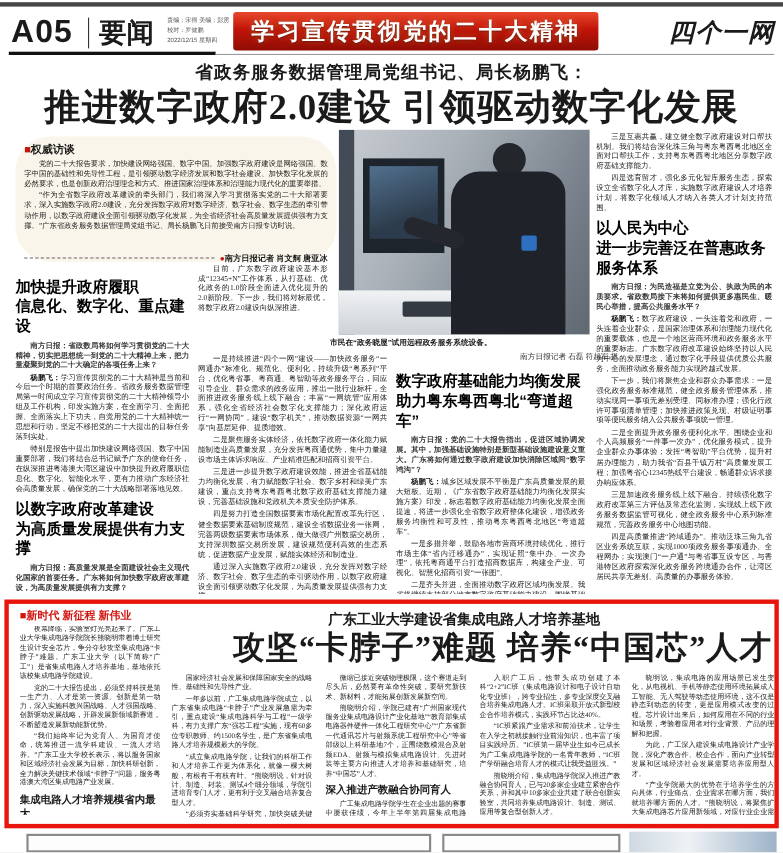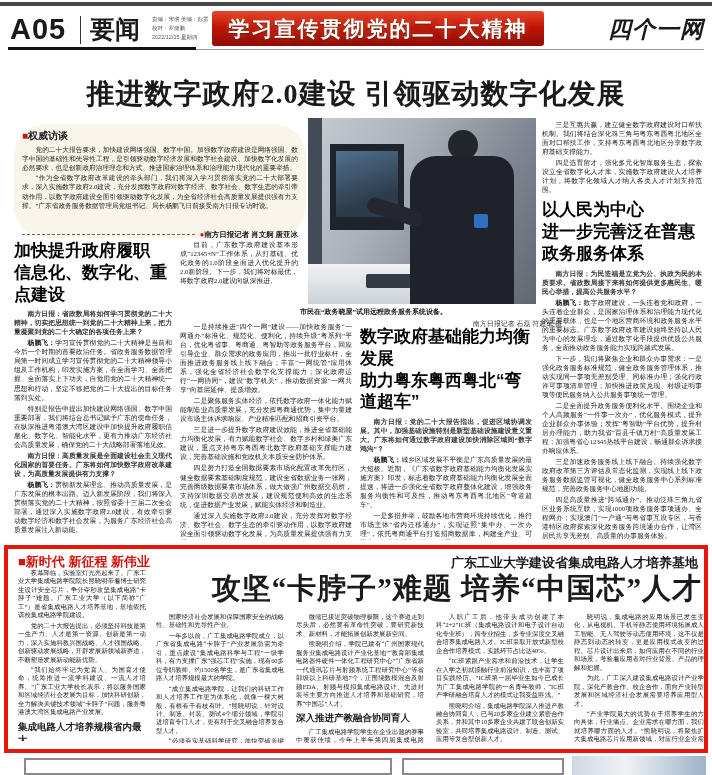--- a/index.html
+++ b/index.html
@@ -24,21 +24,21 @@
     text-align:center; line-height:35px; letter-spacing:2px;
     font-family:"Liberation Sans",sans-serif;
     text-shadow:0 1px 2px rgba(90,20,0,.85), 0 0 6px rgba(255,210,120,.35);
   }
   .masthead { right:8px; top:14px; font-size:23px; font-weight:bold; font-style:italic; letter-spacing:1px; }
   .hrule-thick { left:8px; top:47px; width:188px; height:3px; background:#111; }
   .hrule-thin  { left:196px; top:49px; width:508px; height:1px; background:#9a9a9a; }
 
   
   .kicker   { left:0; top:56px; width:712px; text-align:center; font-size:16px; font-weight:bold; letter-spacing:1px; }
-  .headline { left:0; top:75px; width:712px; text-align:center; font-size:28px; font-weight:900; letter-spacing:1px; }
+  .headline { left:0; top:75px; width:712px; text-align:center; font-size:33px; font-weight:900; letter-spacing:1px; }
 
   
   .intro { left:14px; top:124px; width:292px; height:114px; background:#faf5ea; padding:5px 8px 4px;border-radius:32px; }
   .intro .tag { font-size:10px; font-weight:bold; font-family:"Liberation Sans",sans-serif; margin-bottom:2px; }
   .intro .tag .sq { color:#c2170f; }
   .intro p { font-size:6.7px; line-height:1.36; text-align:justify; text-indent:2em; margin-bottom:1px; color:#222; }
   .introline { display:flex; align-items:center; margin-top:20px; }
   .introline .dash { flex:1; border-top:1px dashed #666; margin-right:5px; }
   .introline .byline { font-size:7.5px; font-weight:bold; white-space:nowrap; }
   .introline .dot { color:#c2170f; }
@@ -57,32 +57,32 @@
   .ph-logo   { position:absolute; right:48px; top:96px; width:14px; height:14px; background:#2f6fc0; border-radius:2px; }
   .caption-row { left:300px; top:307px; width:262px; display:flex; justify-content:space-between; font-size:7px;gap:12px; }
   .caption-row .cap { font-weight:bold; }
   .caption-row .cred { color:#333; white-space:nowrap; margin-left:6px;margin-top:12px; }
 
   
   .col { overflow:hidden; }
   .col p { font-size:6.8px; line-height:1.33; text-align:justify; text-indent:2em; margin-bottom:2px; color:#212121; }
   .col p.q { font-weight:bold; color:#3a3a3a; }
   .col p b { font-weight:bold; }
-  .subhead { font-family:"Liberation Sans",sans-serif; font-weight:bold; font-size:17px; line-height:1.28; text-indent:0; margin:5px 0 4px; color:#000; }
-  .subhead.first { margin-top:0; }
+  .subhead { font-family:"Liberation Sans",sans-serif; font-weight:bold; font-size:14px; line-height:1.28; text-indent:0; margin:5px 0 4px; color:#000; }
+  .subhead.first { margin-top:12px; }
   .col1 { left:14px;  top:240px; width:158px; height:300px; }
   .col2a{ left:180px; top:240px; width:118px; height:64px;  }
   .col2b{ left:180px; top:322px; width:172px; height:218px; }
   .col3 { left:360px; top:326px; width:172px; height:214px; }
   .col4 { left:542px; top:120px; width:160px; height:420px; }
 
   
   .redbox { left:4px; top:545px; width:704px; height:208px; border:4px solid #e8150d; background:#fff; }
-  .rb-tag { position:absolute; left:10px; top:4px; font-size:13px; font-weight:bold; color:#d2150f; font-family:"Liberation Sans",sans-serif; }
-  .rb-kicker { position:absolute; left:138px; top:5px; width:552px; text-align:right; font-size:13px; font-weight:bold; }
+  .rb-tag { position:absolute; left:10px; top:4px; font-size:10px; font-weight:bold; color:#d2150f; font-family:"Liberation Sans",sans-serif; }
+  .rb-kicker { position:absolute; left:138px; top:5px; width:552px; text-align:center; font-size:13px; font-weight:bold; }
   .rb-head { position:absolute; left:128px; top:20px; width:566px; text-align:right; font-size:29px; font-weight:900; letter-spacing:1px; }
   .rb-col { position:absolute; overflow:hidden; }
   .rb-col p { font-size:6.4px; line-height:1.32; text-align:justify; text-indent:2em; margin-bottom:2px; color:#212121; }
   .rb-sub { font-family:"Liberation Sans",sans-serif; font-weight:bold; font-size:9.5px; margin:4px 0 3px; text-indent:0; }
   .rb-c1 { left:10px;  top:20px; width:128px; height:172px; }
   .rb-c2 { left:148px; top:64px; width:128px; height:130px; }
   .rb-c3 { left:288px; top:64px; width:128px; height:130px; }
   .rb-c4 { left:428px; top:64px; width:128px; height:130px; }
   .rb-c5 { left:566px; top:64px; width:130px; height:130px; }
 
@@ -104,20 +104,21 @@
   <div class="abs meta">
     <div>责编：宋彻 美编：彭雳</div>
     <div>校对：罗健鹏</div>
     <div>2022/12/15 星期四</div>
   </div>
   <div class="abs banner">学习宣传贯彻党的二十大精神</div>
   <div class="abs masthead">四个一网</div>
   <div class="abs hrule-thick"></div>
   <div class="abs hrule-thin"></div>
 
+  <div class="abs kicker">省政务服务数据管理局党组书记、局长杨鹏飞：</div>
   <div class="abs headline">推进数字政府2.0建设 引领驱动数字化发展</div>
 
   <div class="abs intro">
     <div class="tag"><span class="sq">■</span><span>权威访谈</span></div>
     <p>党的二十大报告要求，加快建设网络强国、数字中国。加强数字政府建设是网络强国、数字中国的基础性和先导性工程，是引领驱动数字经济发展和数字社会建设、加快数字化发展的必然要求，也是创新政府治理理念和方式、推进国家治理体系和治理能力现代化的重要举措。</p>
     <p>“作为全省数字政府改革建设的牵头部门，我们将深入学习贯彻落实党的二十大部署要求，深入实施数字政府2.0建设，充分发挥数字政府对数字经济、数字社会、数字生态的牵引带动作用，以数字政府建设全面引领驱动数字化发展，为全省经济社会高质量发展提供强有力支撑。”广东省政务服务数据管理局党组书记、局长杨鹏飞日前接受南方日报专访时说。</p>
     <div class="introline">
       <span class="dash"></span>
       <span class="byline"><span class="dot">●</span><span>南方日报记者 肖文舸 唐亚冰</span></span>
     </div>
@@ -137,20 +138,21 @@
   <div class="abs caption-row">
     <span class="cap">市民在“政务晓屋”试用远程政务服务系统设备。</span>
     <span class="cred">南方日报记者 石磊 符超军 摄</span>
   </div>
 
   <div class="abs col col1">
     <div class="subhead first"><span>加快提升政府履职</span><br><span>信息化、数字化、重点建设</span></div>
     <p class="q">南方日报：省政数局将如何学习贯彻党的二十大精神，切实把思想统一到党的二十大精神上来，把力量凝聚到党的二十大确定的各项任务上来？</p>
     <p><b>杨鹏飞：</b><span>学习宣传贯彻党的二十大精神是当前和今后一个时期的首要政治任务。省政务服务数据管理局第一时间成立学习宣传贯彻党的二十大精神领导小组及工作机构，印发实施方案，在全面学习、全面把握、全面落实上下功夫，自觉用党的二十大精神统一思想和行动，坚定不移把党的二十大提出的目标任务落到实处。</span></p>
     <p>特别是报告中提出加快建设网络强国、数字中国重要部署，我们将结合总书记赋予广东的使命任务，在纵深推进粤港澳大湾区建设中加快提升政府履职信息化、数字化、智能化水平，更有力推动广东经济社会高质量发展，确保党的二十大战略部署落地见效。</p>
+    <div class="subhead"><span>以数字政府改革建设</span><br><span>为高质量发展提供有力支撑</span></div>
     <p class="q">南方日报：高质量发展是全面建设社会主义现代化国家的首要任务。广东将如何加快数字政府改革建设，为高质量发展提供有力支撑？</p>
     <p><b>杨鹏飞：</b><span>贯彻新发展理念、推动高质量发展，是广东发展的根本出路。迈入新发展阶段，我们将深入贯彻落实党的二十大精神，按照省委十三届二次全会部署，通过深入实施数字政府2.0建设，有效牵引驱动数字经济和数字社会发展，为服务广东经济社会高质量发展注入新动能。</span></p>
   </div>
 
   <div class="abs col col2a">
     <p>目前，广东数字政府建设基本形成“12345+N”工作体系，从打基础、优化政务的1.0阶段全面进入优化提升的2.0新阶段。下一步，我们将对标最优，将数字政府2.0建设向纵深推进。</p>
   </div>
   <div class="abs col col2b">
     <p>一是持续推进“四个一网”建设——加快政务服务“一网通办”标准化、规范化、便利化，持续升级“粤系列”平台，优化粤省事、粤商通、粤智助等政务服务平台，回应引导企业、群众需求的政务应用，推出一批行业标杆，全面推进政务服务线上线下融合；丰富“一网统管”应用体系，强化全省经济社会数字化支撑能力；深化政府运行“一网协同”，建设“数字机关”，推动数据资源“一网共享”向基层延伸、提质增效。</p>
     <p>二是聚焦服务实体经济，依托数字政府一体化能力赋能制造业高质量发展，充分发挥粤商通优势，集中力量建设市场主体诉求响应、产业精准匹配和招商引资平台。</p>

